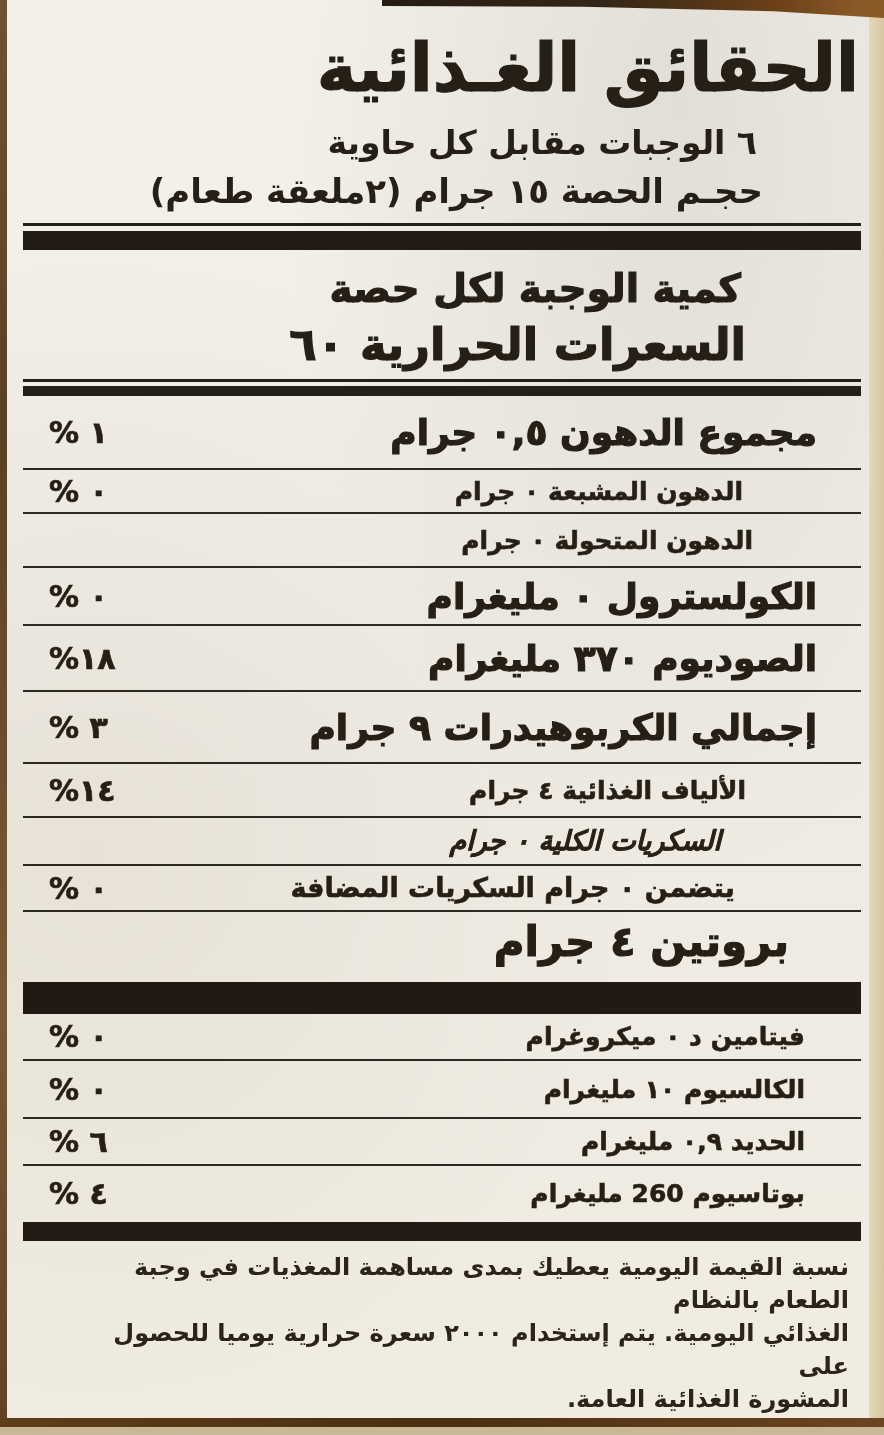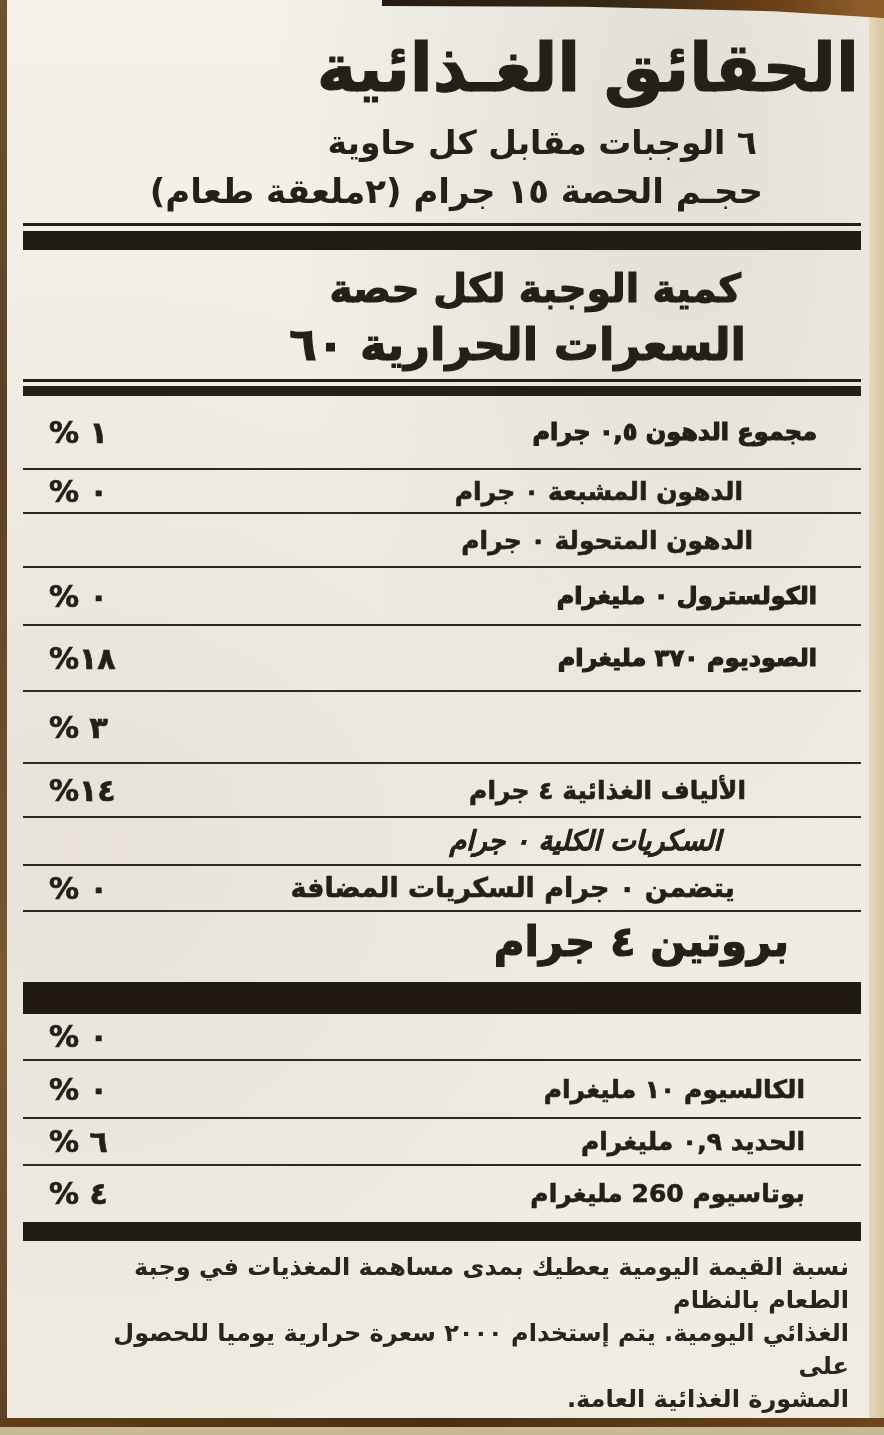--- a/index.html
+++ b/index.html
@@ -57,21 +57,21 @@
   .row.noline{border-bottom:none;}
   .dv{direction:ltr;unicode-bidi:embed;flex:0 0 115px;padding-left:26px;
       font-size:30px;font-weight:bold;white-space:nowrap;-webkit-text-stroke:.7px #2a2419;}
   .nt{flex:1;direction:rtl;unicode-bidi:embed;text-align:right;font-weight:bold;line-height:1.25;}
 
   .h74{min-height:72px;} .h42{min-height:42px;} .h52{min-height:52px;}
   .h58{min-height:56px;} .h66{min-height:64px;} .h72{min-height:70px;}
   .h46{min-height:46px;} .h44{min-height:44px;} .h62{min-height:60px;}
   .h45{min-height:45px;} .h54{min-height:54px;}
 
-  .sz-lg{font-size:24px;padding-left:4px;}
+  .sz-lg{font-size:36px;padding-left:4px;}
   .sz-md{font-size:25px;}
   .sz-sm{font-size:27px;}
   .sz-xl{font-size:42px;}
 
   .pr-main{padding-right:44px;}
   .pr-sub1{padding-right:118px;}
   .pr-sub2{padding-right:108px;}
   .pr-fib{padding-right:115px;}
   .pr-sug{padding-right:140px;font-style:italic;}
   .pr-add{padding-right:126px;}
@@ -121,20 +121,21 @@
     <div class="row h58">
       <div class="dv">% ٠</div>
       <div class="nt sz-lg pr-main heavy">الكولسترول ٠ مليغرام</div>
     </div>
     <div class="row h66">
       <div class="dv">%١٨</div>
       <div class="nt sz-lg pr-main heavy">الصوديوم ٣٧٠ مليغرام</div>
     </div>
     <div class="row h72">
       <div class="dv">% ٣</div>
+      <div class="nt sz-lg pr-main heavy">إجمالي الكربوهيدرات ٩ جرام</div>
     </div>
     <div class="row h52">
       <div class="dv">%١٤</div>
       <div class="nt sz-md pr-fib semiheavy">الألياف الغذائية ٤ جرام</div>
     </div>
     <div class="row h46">
       <div class="dv"></div>
       <div class="nt sz-sm pr-sug semiheavy">السكريات الكلية ٠ جرام</div>
     </div>
     <div class="row h44">
@@ -143,20 +144,21 @@
     </div>
     <div class="row h62 noline">
       <div class="dv"></div>
       <div class="nt sz-xl pr-pro heavy">بروتين ٤ جرام</div>
     </div>
 
     <div class="bar33"></div>
 
     <div class="row h45">
       <div class="dv">% ٠</div>
+      <div class="nt sz-md pr-vit semiheavy">فيتامين د ٠ ميكروغرام</div>
     </div>
     <div class="row h58">
       <div class="dv">% ٠</div>
       <div class="nt sz-md pr-vit semiheavy">الكالسيوم ١٠ مليغرام</div>
     </div>
     <div class="row h45">
       <div class="dv">% ٦</div>
       <div class="nt sz-md pr-vit semiheavy">الحديد ٠,٩ مليغرام</div>
     </div>
     <div class="row h54 noline">

